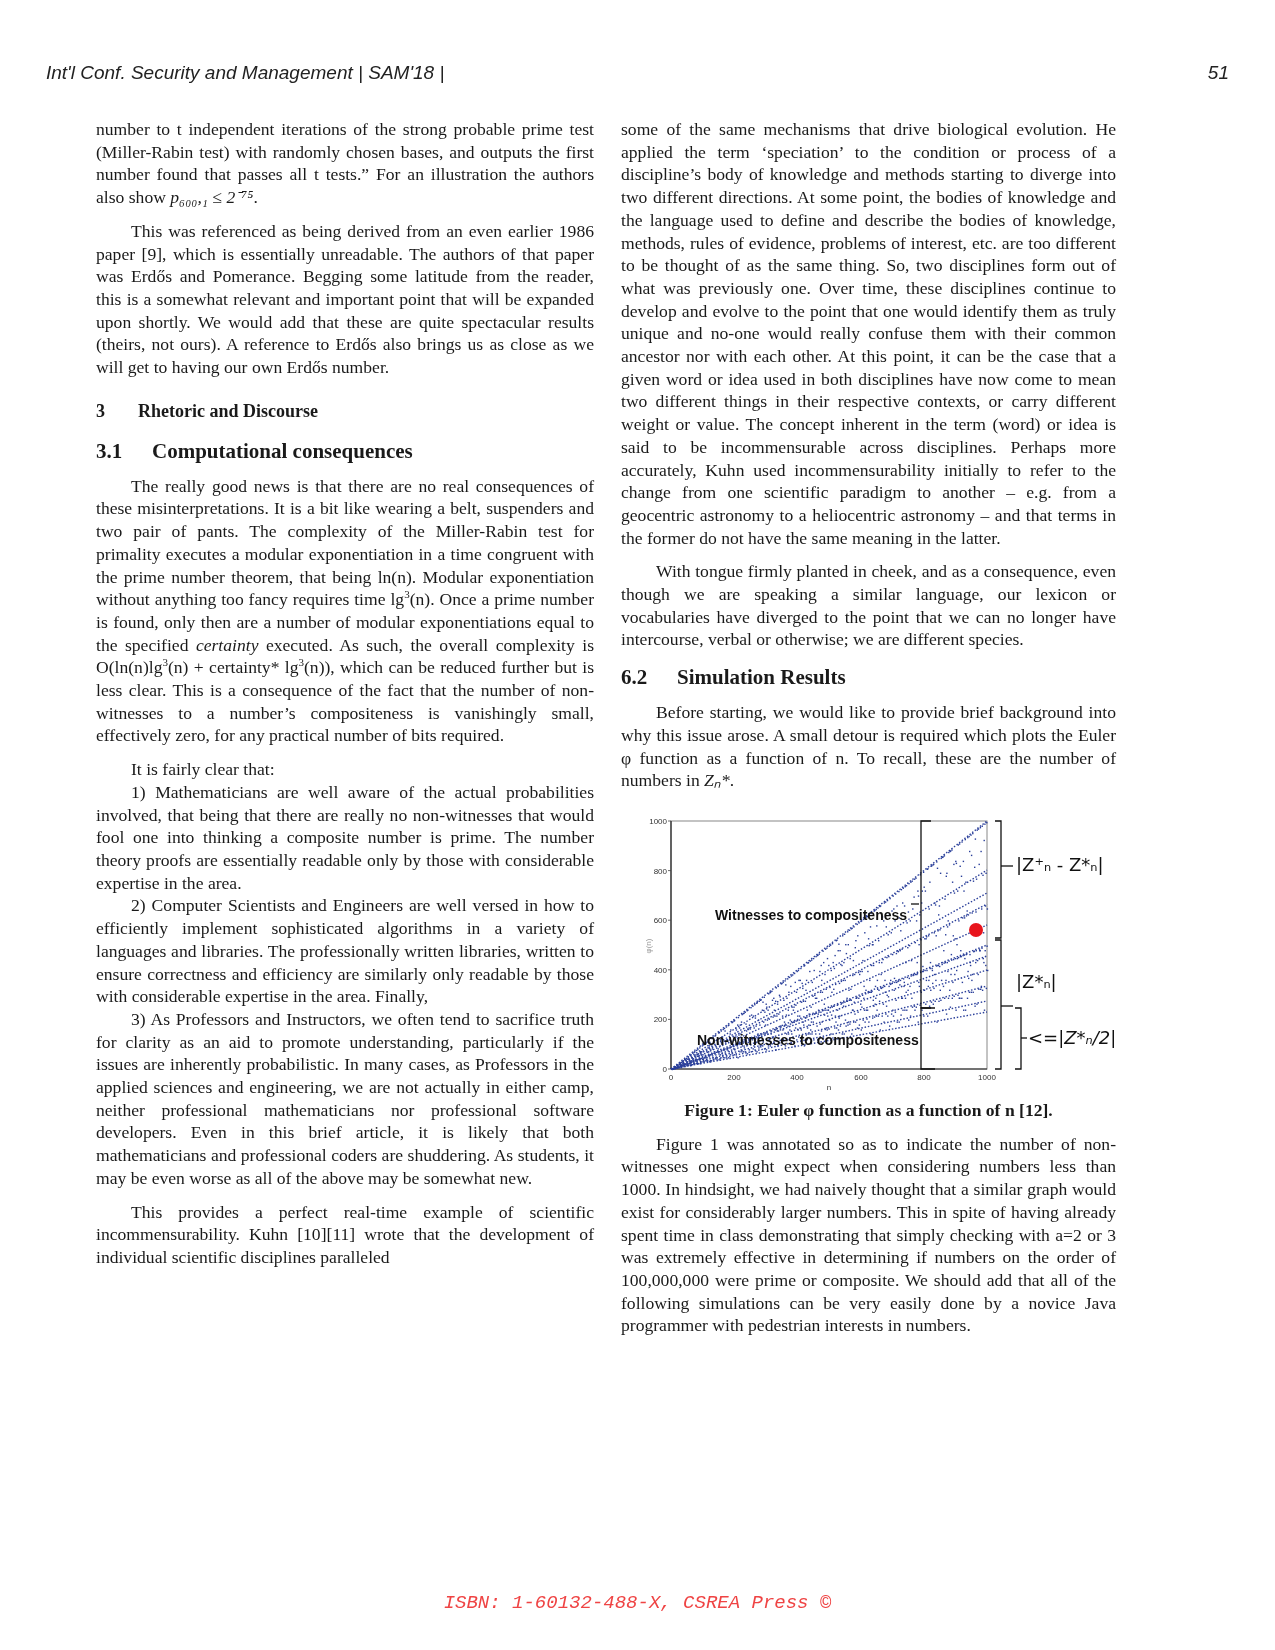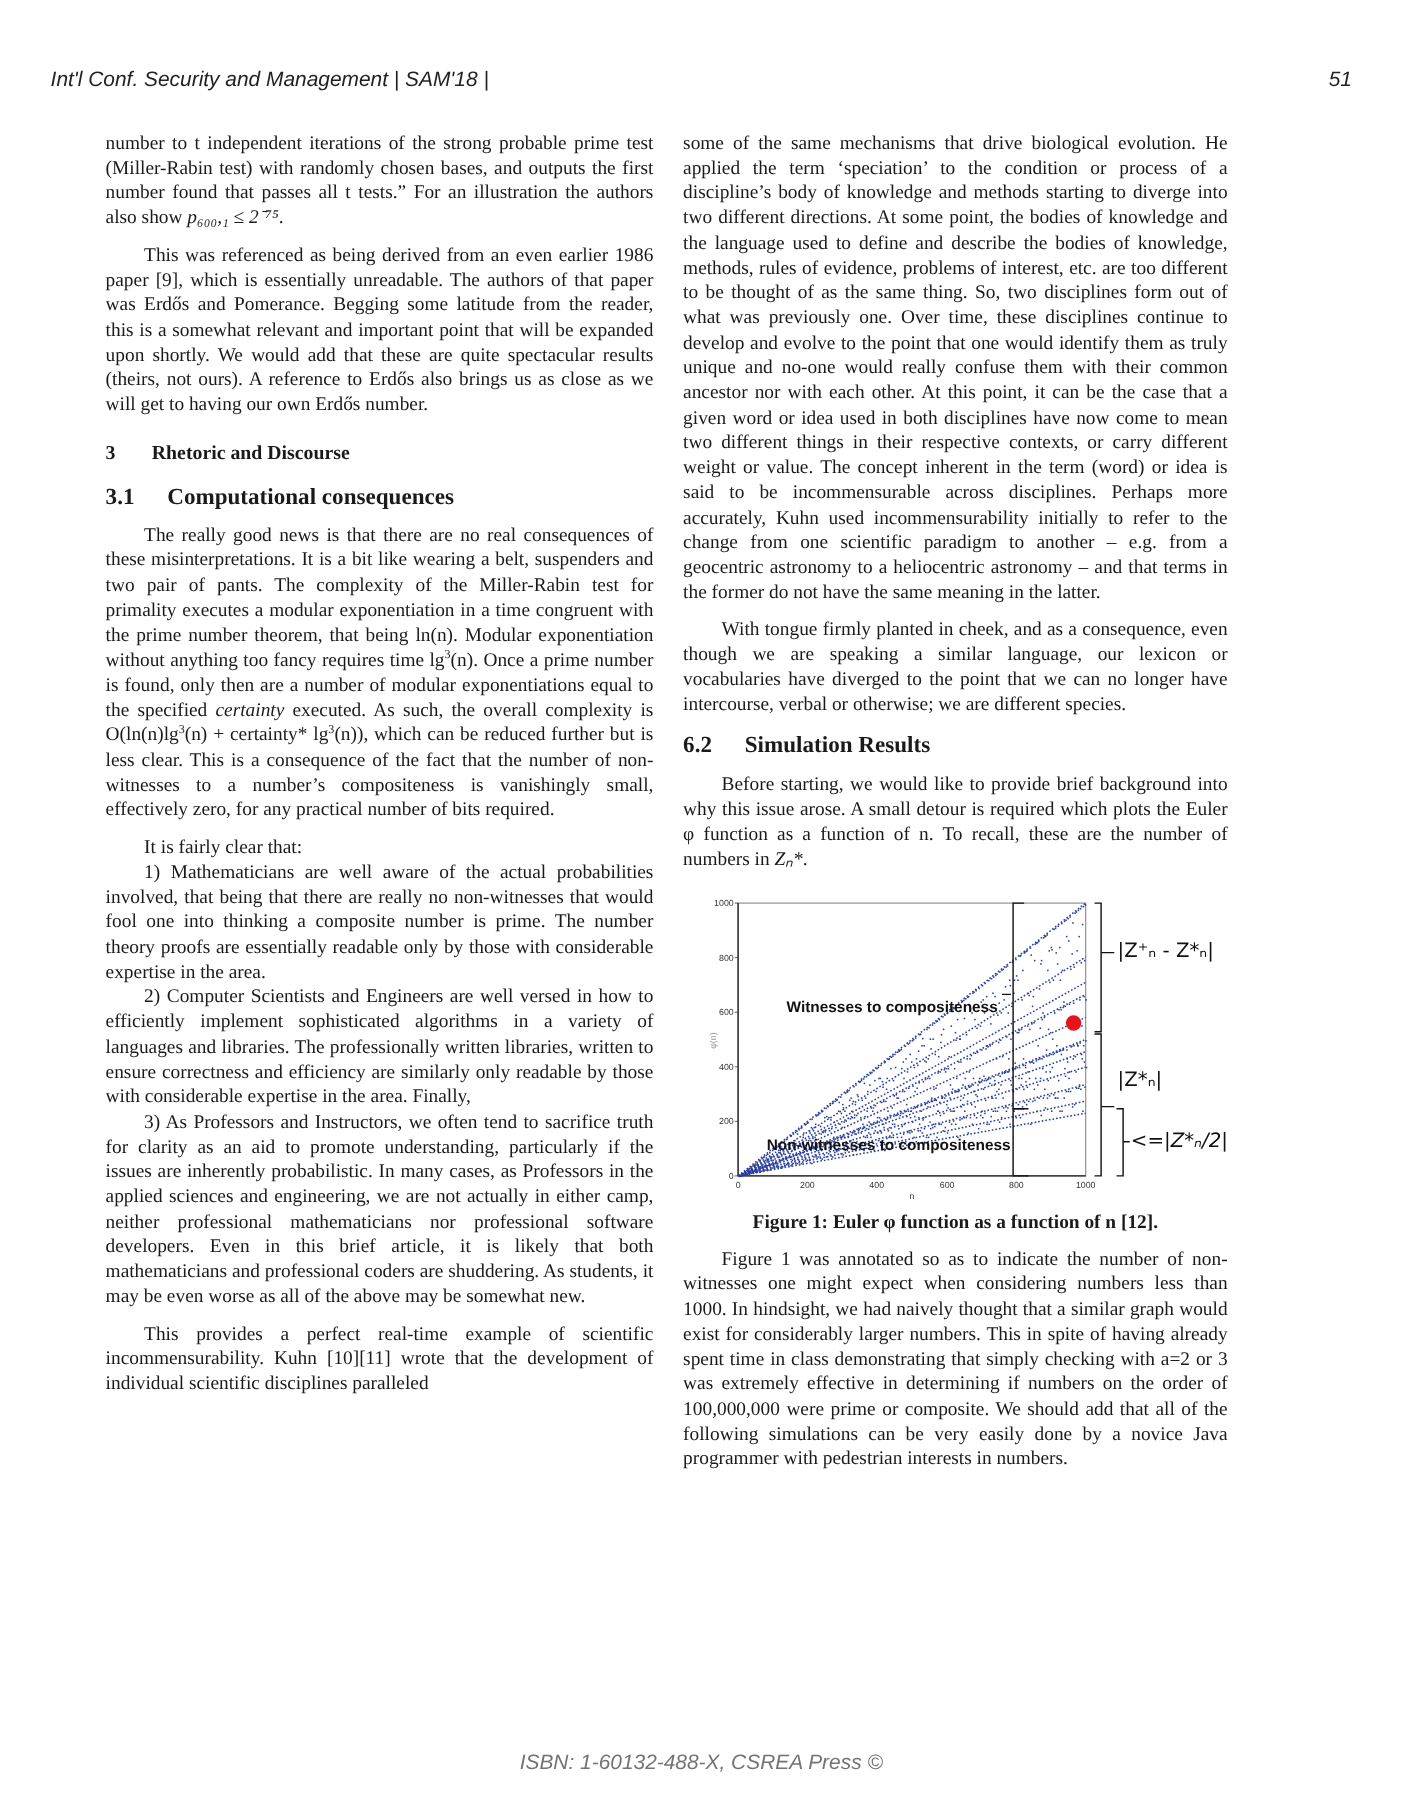--- a/index.html
+++ b/index.html
@@ -18,21 +18,21 @@
   .col p.tight { margin-bottom:0; }
   .h1 { font-family:"Liberation Serif", serif; font-weight:bold; font-size:18px; margin:18px 0 14px 0; line-height:28px; }
   .h2 { font-family:"Liberation Serif", serif; font-weight:bold; font-size:21px; margin:14px 0 12px 0; line-height:24px; }
   .h1 .num, .h2 .num { display:inline-block; width:42px; }
   .h2 .num { width:56px; }
   .ital { font-style:italic; }
   sup { font-size:11px; line-height:0; }
   .figure { position:relative; width:495px; height:285px; margin:14px 0 8px 0; }
   .fig-caption { text-align:center; margin:6px 0 12px 0;font-weight:bold; }
   .footer { position:absolute; top:1592px; left:0; width:1275px; text-align:center;
-    font-family:Liberation Sans, sans-serif; font-style:italic; font-size:19px; color:#737373; }
+    font-family:Liberation Mono, monospace; font-style:italic; font-size:19px; color:#ef4444; }
   .plot-label { position:absolute; font-family:"Liberation Sans", sans-serif; font-weight:bold; font-size:14px; color:#111; white-space:nowrap; }
   .anno { position:absolute; font-family:"DejaVu Sans", sans-serif; font-size:18px; color:#111; white-space:nowrap; }
 </style>
 </head>
 <body>
 
 <div class="running-head">
   <span class="left">Int'l Conf. Security and Management |  SAM'18  |</span>
   <span class="right">51</span>
 </div>

